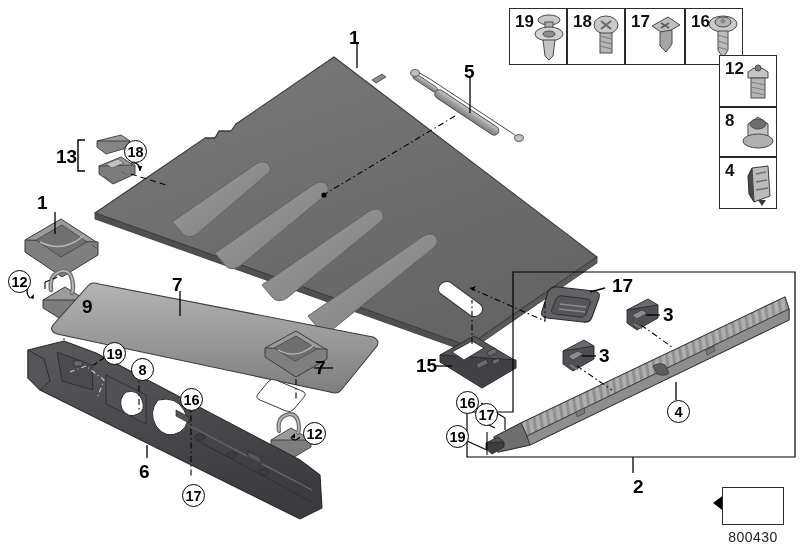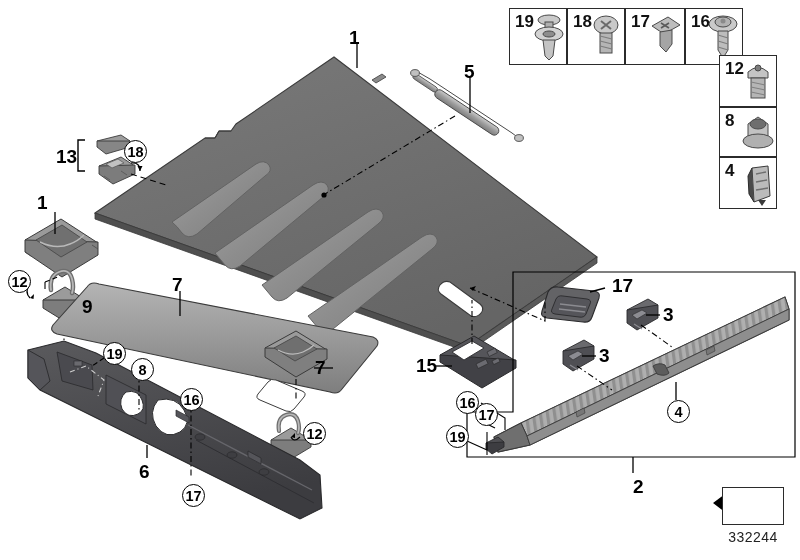--- a/index.html
+++ b/index.html
@@ -358,15 +358,15 @@
   <div class="fbox" style="left:719px;top:157px;width:58px;height:52px"></div>
   <div class="fnum" style="left:725px;top:161px">4</div>
   <svg style="position:absolute;left:744px;top:162px;width:30px;height:46px">
     <path d="M8,6 L24,4 L26,34 L10,40 Z" fill="#bbbbbb" stroke="#3a3a3a"></path>
     <path d="M8,6 L4,14 L5,32 L10,40" fill="#4a4a4a" stroke="#2a2a2a"></path>
     <path d="M12,12 L22,10 M12,20 L23,18 M12,28 L24,26" stroke="#6f6f6f" stroke-width="1.4"></path>
     <path d="M14,38 L18,44 L22,38" fill="#3a3a3a"></path>
   </svg>
 
   <div id="idbox" style="left:722px;top:487px;width:62px;height:38px"></div>
-  <div id="idtxt" style="left:722px;top:529px;width:62px;text-align:center">332244</div>
+  <div id="idtxt" style="left:722px;top:529px;width:62px;text-align:center">800430</div>
 
 </div>
 
 </body></html>

